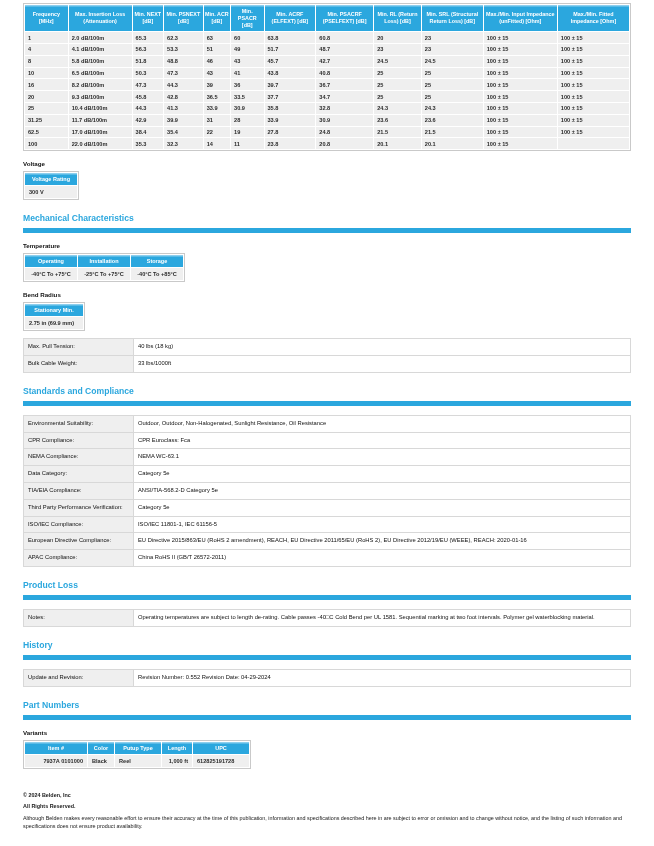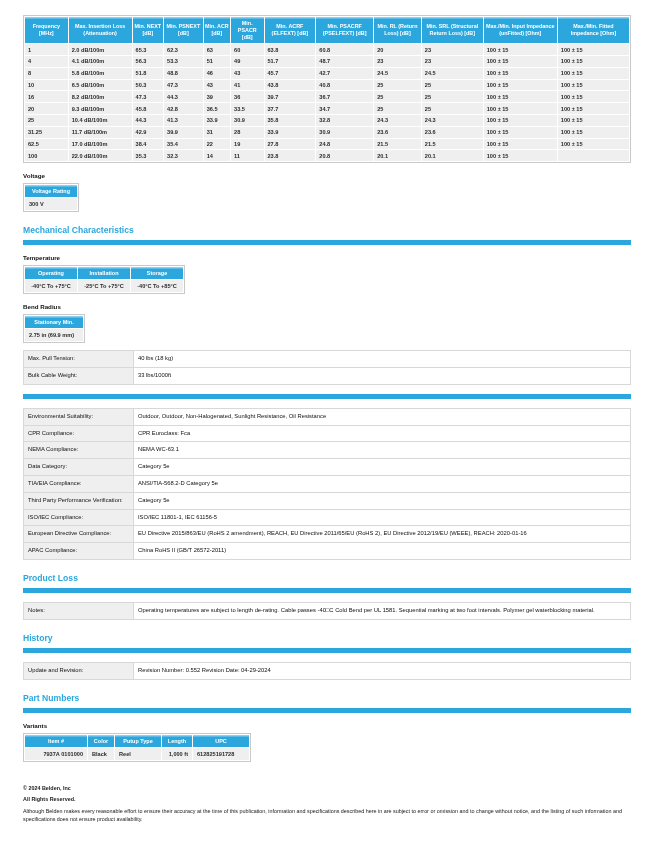--- a/index.html
+++ b/index.html
@@ -2,21 +2,21 @@
 <html><head>
 <meta charset="utf-8">
 <style>
   * { box-sizing: border-box; }
   html,body { margin:0; padding:0; }
   body {
     width:654px; height:846px; background:#ffffff;
     font-family:"Liberation Sans", sans-serif; color:#222;
     overflow:hidden;
   }
-  .page { padding:15px 23px 0 23px; width:654px; }
+  .page { padding:3px 23px 0 23px; width:654px; }
 
   
   table.grid {
     border-collapse:separate; border-spacing:1.5px;
     background:#ffffff; border:1px solid #c9c9c9;
   }
   table.grid th {
     background:#2ba7de; color:#ffffff; font-weight:bold; text-align:center;
     box-shadow: inset 0 1.5px 0 #8ccfee; vertical-align:middle;
   }
@@ -284,20 +284,21 @@
           <th>Max. Pull Tension:</th>
           <td>40 lbs (18 kg)</td>
         </tr>
         <tr>
           <th>Bulk Cable Weight:</th>
           <td>33 lbs/1000ft</td>
         </tr>
       </tbody>
   </table>
 
+  <div class="section-title">Standards and Compliance</div>
   <div class="blue-bar"></div>
   <table class="lv">
     <tbody id="standards-body">
         <tr>
           <th>Environmental Suitability:</th>
           <td>Outdoor, Outdoor, Non-Halogenated, Sunlight Resistance, Oil Resistance</td>
         </tr>
         <tr>
           <th>CPR Compliance:</th>
           <td>CPR Euroclass: Fca</td>

